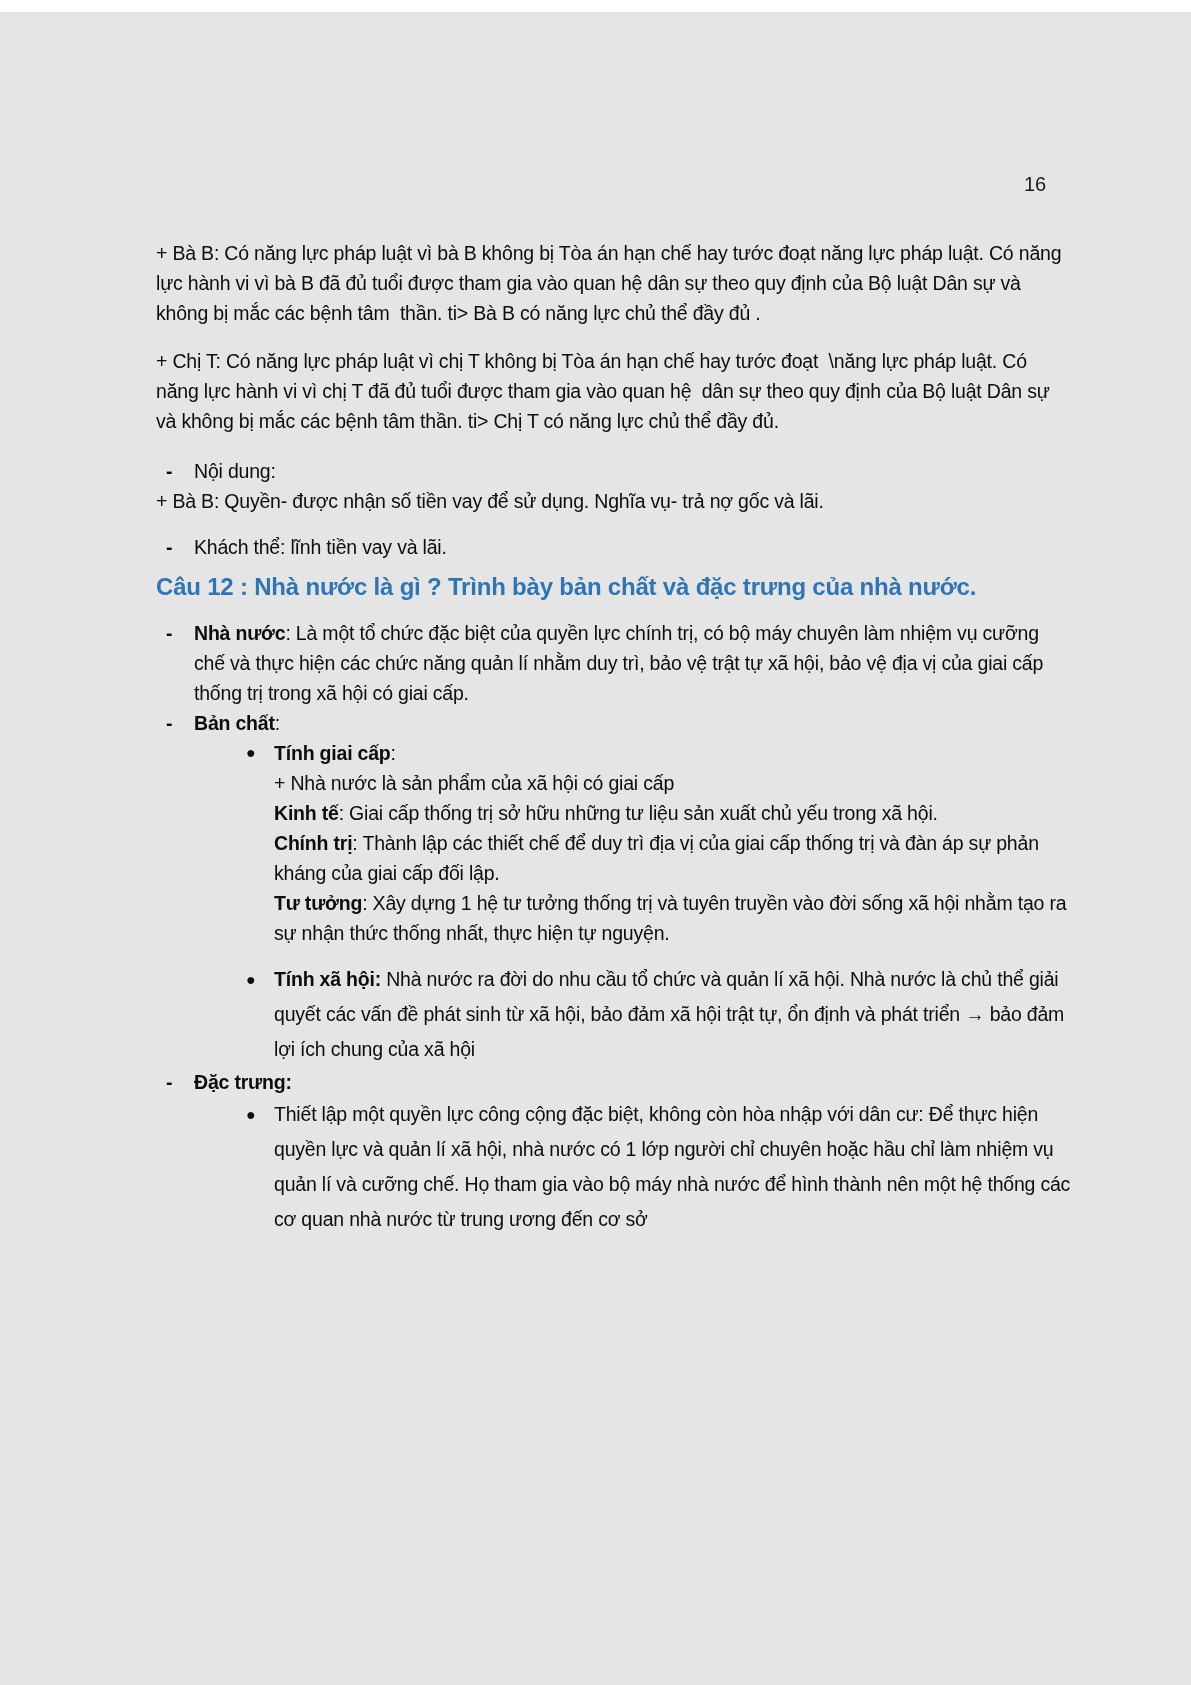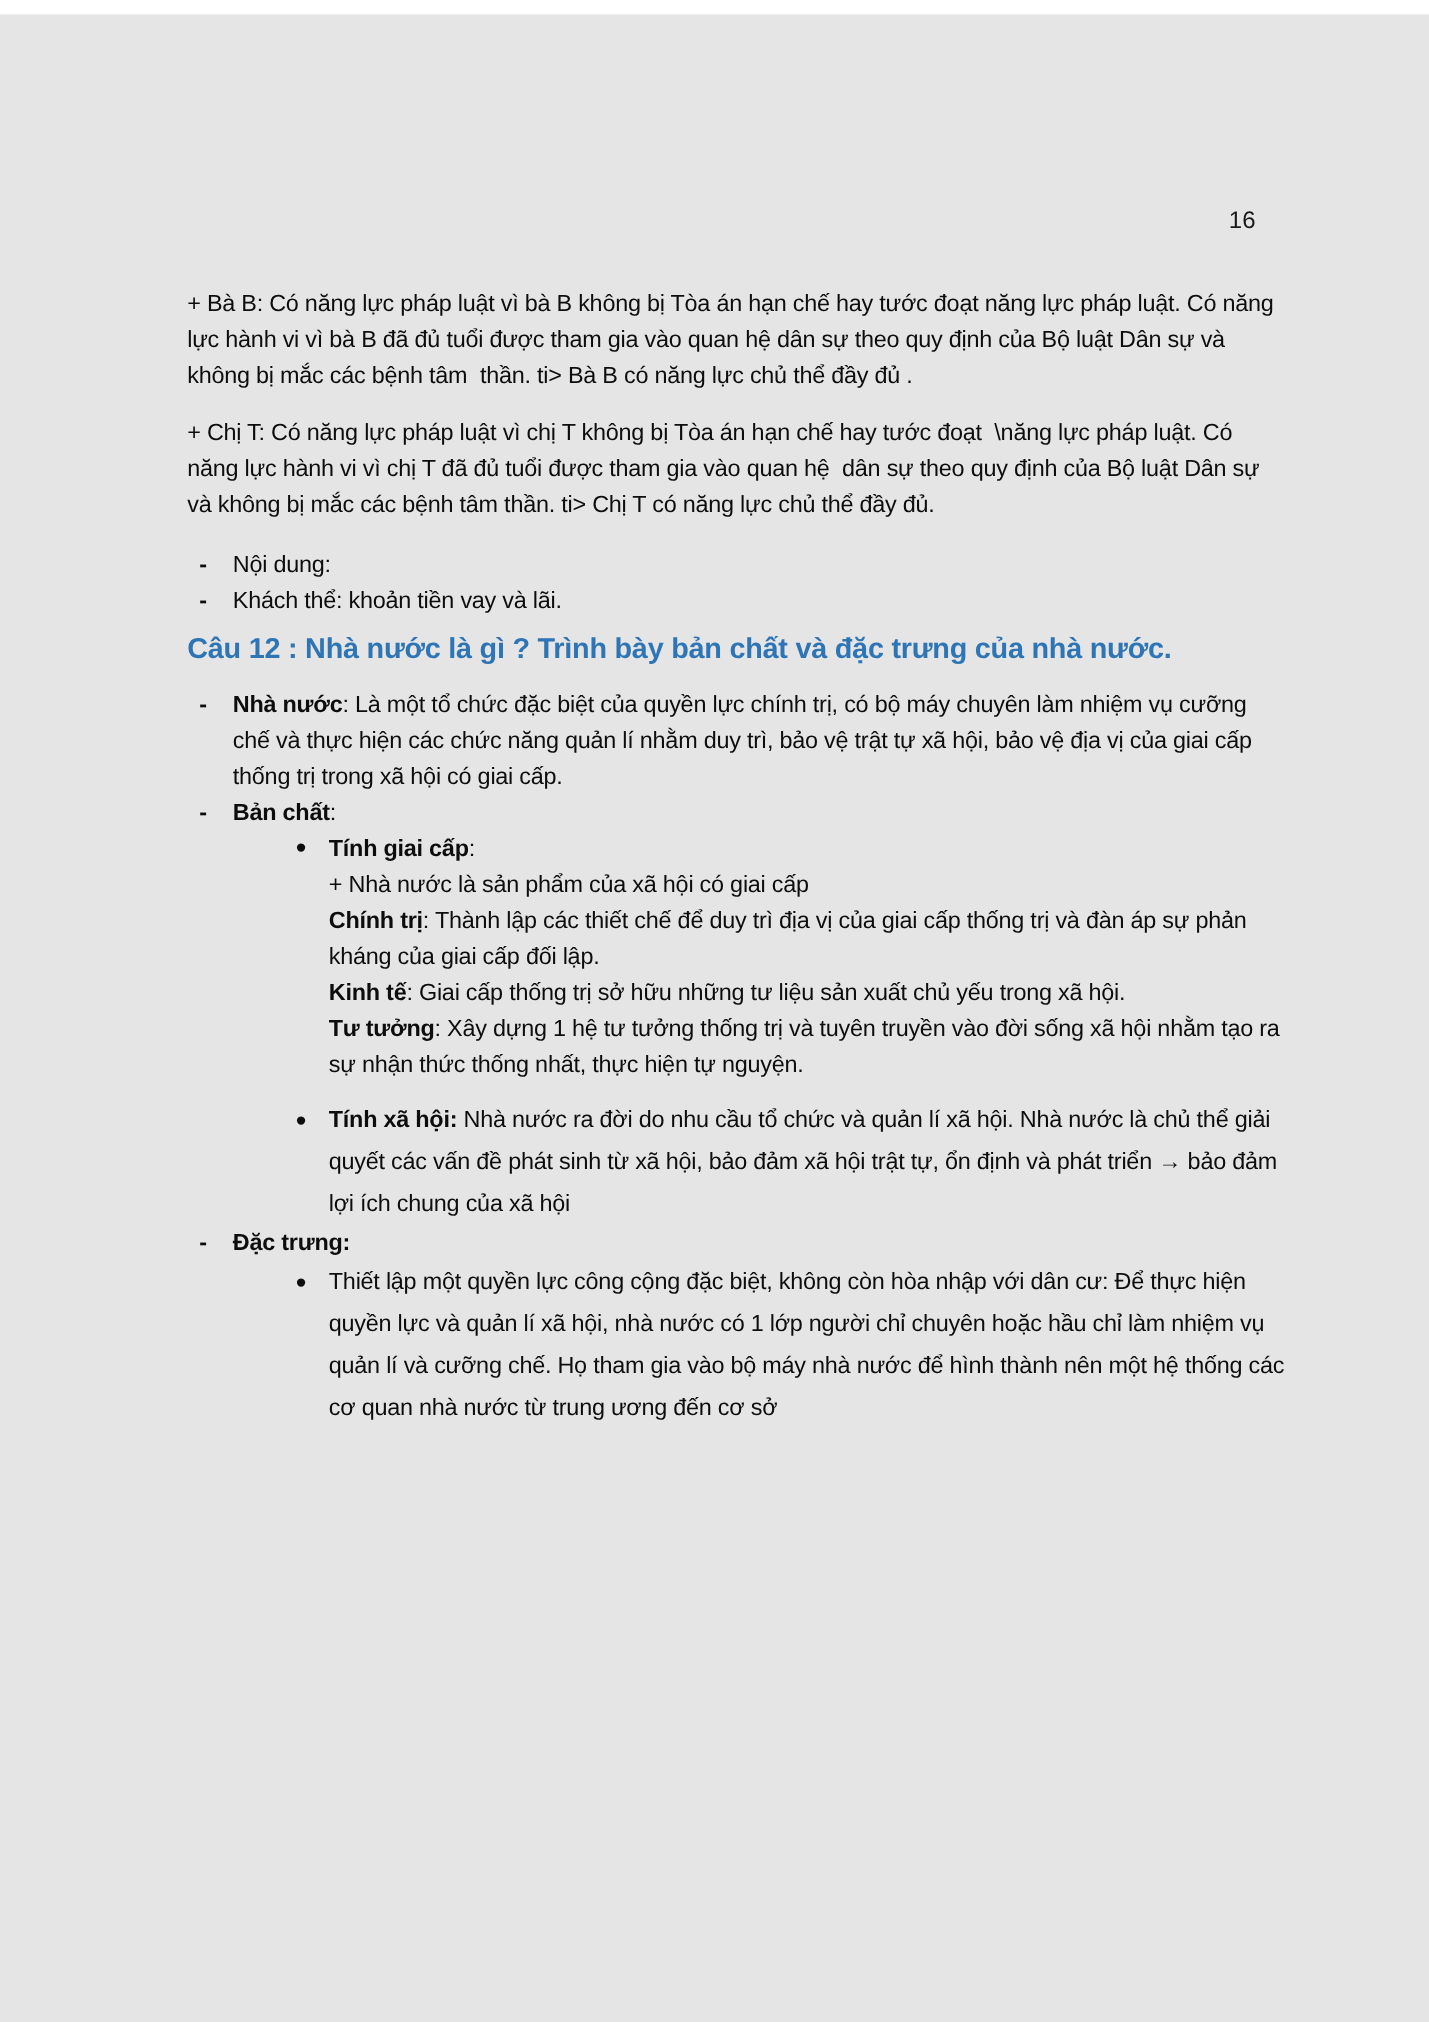--- a/index.html
+++ b/index.html
@@ -98,25 +98,26 @@
 
     <p class="para">+ Bà B: Có năng lực pháp luật vì bà B không bị Tòa án hạn chế hay tước đoạt năng lực pháp luật. Có năng lực hành vi vì bà B đã đủ tuổi được tham gia vào quan hệ dân sự theo quy định của Bộ luật Dân sự và không bị mắc các bệnh tâm  thần. ti&gt; Bà B có năng lực chủ thể đầy đủ .</p>
 
     <p class="para mb20">+ Chị T: Có năng lực pháp luật vì chị T không bị Tòa án hạn chế hay tước đoạt  \năng lực pháp luật. Có năng lực hành vi vì chị T đã đủ tuổi được tham gia vào quan hệ  dân sự theo quy định của Bộ luật Dân sự và không bị mắc các bệnh tâm thần. ti&gt; Chị T có năng lực chủ thể đầy đủ.</p>
 
     <div class="li li-dash mb16">
       <span class="bullet">-</span>
       <span class="btext">Nội dung:</span>
     </div>
 
+    <p class="para mb16">+ Bà B: Quyền- được nhận số tiền vay để sử dụng. Nghĩa vụ- trả nợ gốc và lãi.</p>
 
 
     <div class="li li-dash mb14">
       <span class="bullet">-</span>
-      <span class="btext">Khách thể: khoản tiền vay và lãi.</span>
+      <span class="btext">Khách thể: lĩnh tiền vay và lãi.</span>
     </div>
 
     <h2 class="heading">Câu 12 : Nhà nước là gì ? Trình bày bản chất và đặc trưng của nhà nước.</h2>
 
     <div class="li li-dash mb0">
       <span class="bullet">-</span>
       <span class="btext"><span class="bold">Nhà nước</span><span>: Là một tổ chức đặc biệt của quyền lực chính trị, có bộ máy chuyên làm nhiệm vụ cưỡng chế và thực hiện các chức năng quản lí nhằm duy trì, bảo vệ trật tự xã hội, bảo vệ địa vị của giai cấp thống trị trong xã hội có giai cấp.</span></span>
     </div>
 
     <div class="li li-dash mb14">
@@ -124,22 +125,22 @@
       <span class="btext"><span class="bold">Bản chất</span><span>:</span></span>
     </div>
 
     <div class="li li-circle mb6">
       <span class="bullet">●</span>
       <span class="btext"><span class="bold">Tính giai cấp</span><span>:</span></span>
     </div>
 
     <div class="sub">
       <p class="para mb0">+ Nhà nước là sản phẩm của xã hội có giai cấp</p>
+      <p class="para mb0"><span class="bold">Kinh tế</span><span>: Giai cấp thống trị sở hữu những tư liệu sản xuất chủ yếu trong xã hội.</span></p>
       <p class="para mb0"><span class="bold">Chính trị</span><span>: Thành lập các thiết chế để duy trì địa vị của giai cấp thống trị và đàn áp sự phản kháng của giai cấp đối lập.</span></p>
-      <p class="para mb0"><span class="bold">Kinh tế</span><span>: Giai cấp thống trị sở hữu những tư liệu sản xuất chủ yếu trong xã hội.</span></p>
       <p class="para mb14"><span class="bold">Tư tưởng</span><span>: Xây dựng 1 hệ tư tưởng thống trị và tuyên truyền vào đời sống xã hội nhằm tạo ra sự nhận thức thống nhất, thực hiện tự nguyện.</span></p>
     </div>
 
     <div class="li li-circle lh35 mb8">
       <span class="bullet">●</span>
       <span class="btext"><span class="bold">Tính xã hội:</span><span> Nhà nước ra đời do nhu cầu tổ chức và quản lí xã hội. Nhà nước là chủ thể giải quyết các vấn đề phát sinh từ xã hội, bảo đảm xã hội trật tự, ổn định và phát triển → bảo đảm lợi ích chung của xã hội</span></span>
     </div>
 
     <div class="li li-dash mb16">
       <span class="bullet">-</span>

